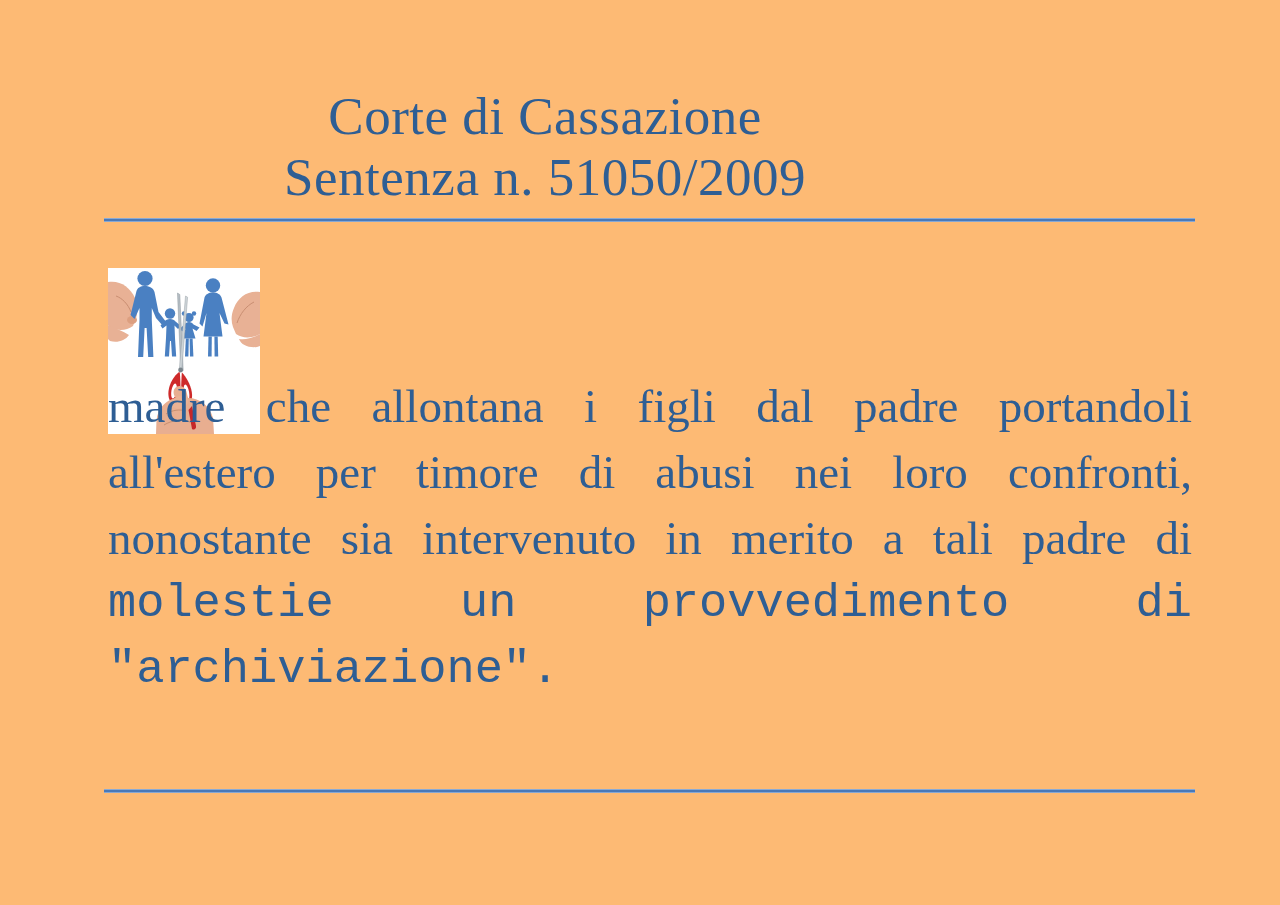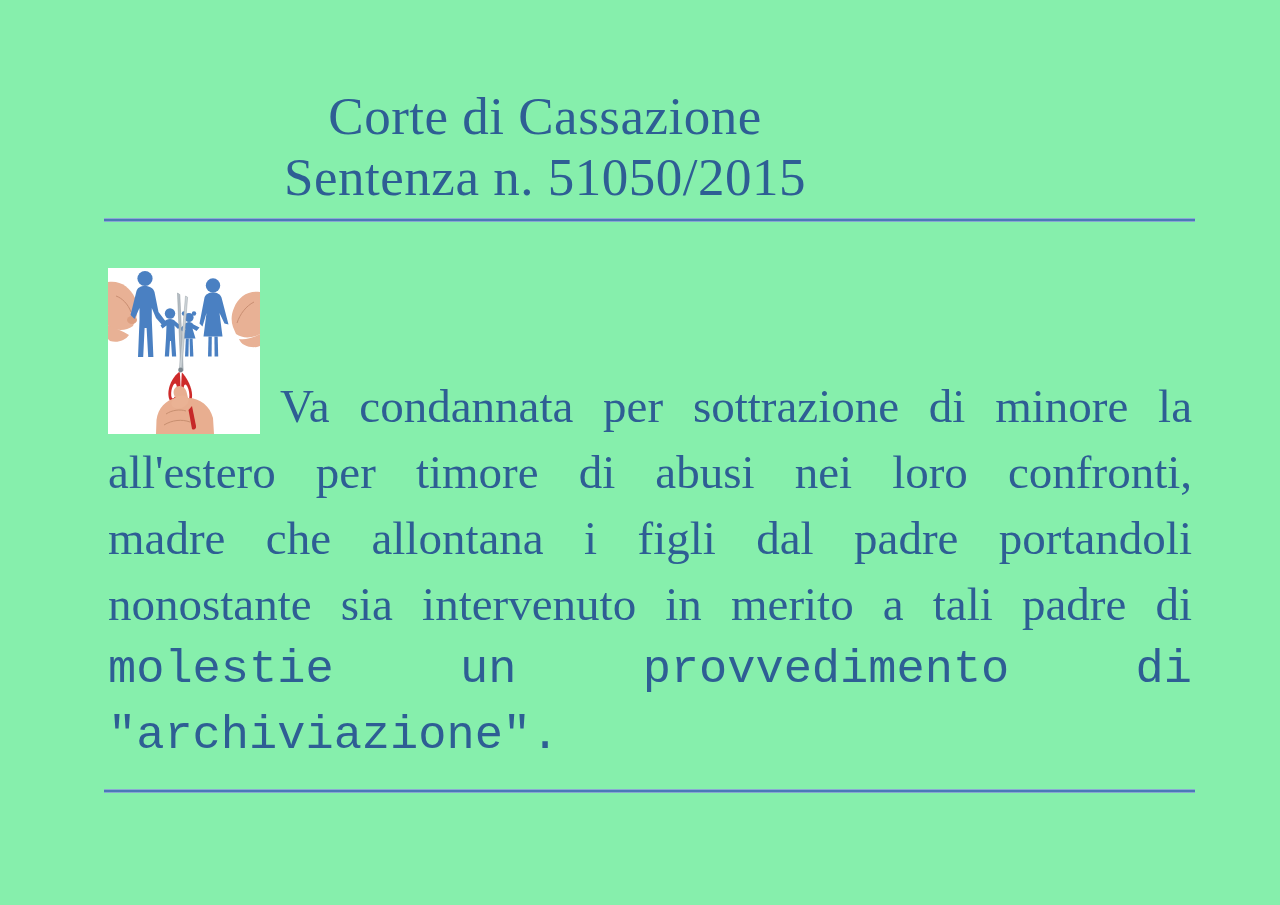--- a/index.html
+++ b/index.html
@@ -4,21 +4,21 @@
 <style>
   html, body {
     margin: 0;
     padding: 0;
     background: #ffffff;
   }
   .slide {
     position: relative;
     width: 1280px;
     height: 905px;
-    background: #86efac;
+    background: #fdba74;
     overflow: hidden;
     font-family: "Liberation Serif", "DejaVu Serif", serif;
   }
 
   
   .title-block {
     position: absolute;
     top: 86px;
     left: 0;
     width: 1090px;
@@ -72,21 +72,21 @@
     font-family: Liberation Mono, monospace;
   }
 </style>
 </head>
 <body>
 
 <div class="slide">
 
   <div class="title-block">
     <div>Corte di Cassazione</div>
-    <div>Sentenza n. 51050/2015</div>
+    <div>Sentenza n. 51050/2009</div>
   </div>
 
   <div class="rule rule-top"></div>
 
   <div class="photo">
     <svg viewBox="0 0 152 166" xmlns="http://www.w3.org/2000/svg">
       <rect width="152" height="166" fill="#ffffff"></rect>
 
       <g fill="#e8b195">
         <path d="M0 14 C12 12 22 19 27 30 C30 37 30 44 28 50 L25 58 C18 63 9 63 2 59 L0 57 Z"></path>
@@ -136,22 +136,21 @@
         <path d="M48 166 L48.5 152 C50 140 58 132 68 130 C64.5 126.5 64.8 120.5 69 118.5 C73.5 116.5 78 120 78.8 125 L80 130 C92 130 102 138 105 150 L106 166 Z" fill="#e8ae90"></path>
         <ellipse cx="72" cy="134" rx="9" ry="6" fill="#eab294" transform="rotate(-20 72 134)"></ellipse>
         <path d="M58 146 C64 142 72 141 78 143" stroke="#c88f70" stroke-width="1" fill="none"></path>
         <path d="M56 157 C64 152 74 151 82 154" stroke="#c88f70" stroke-width="1" fill="none"></path>
         <path d="M84 138 L88 158 C88.5 161 86 162.5 84 161 L80.5 142 Z" fill="#c62828"></path>
       </g>
     </svg>
   </div>
 
   <div class="body-text">
-    <div class="body-line first">Va condannata per sottrazione di minore la</div>
+    <div class="body-line">madre che allontana i figli dal padre portandoli</div>
     <div class="body-line">all'estero per timore di abusi nei loro confronti,</div>
-    <div class="body-line">madre che allontana i figli dal padre portandoli</div>
     <div class="body-line">nonostante sia intervenuto in merito a tali padre di</div>
     <div class="body-line last">molestie un provvedimento di "archiviazione".</div>
   </div>
 
   <div class="rule rule-bottom"></div>
 
 </div>
 
 </body></html>

